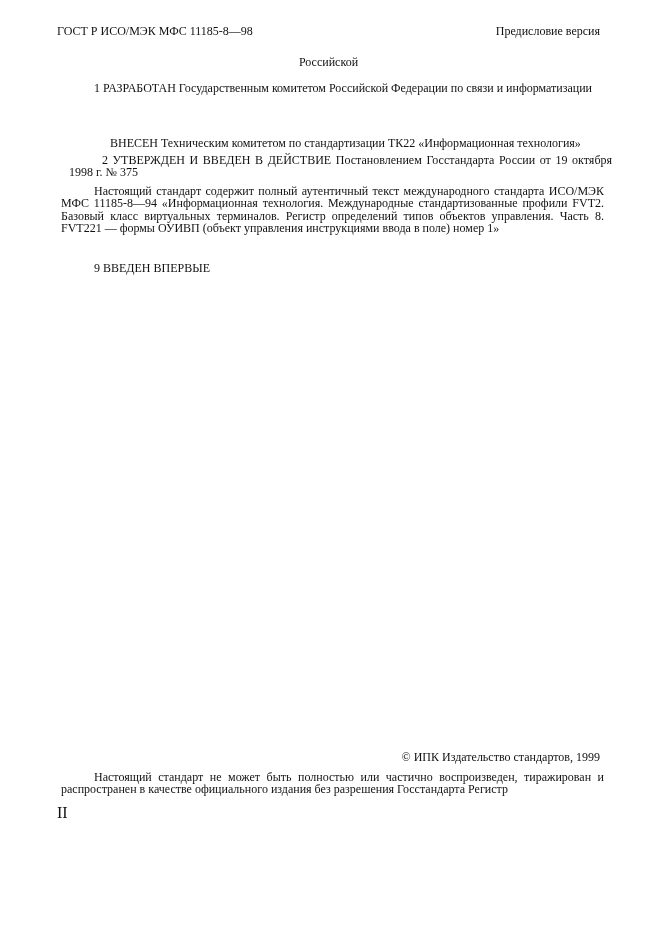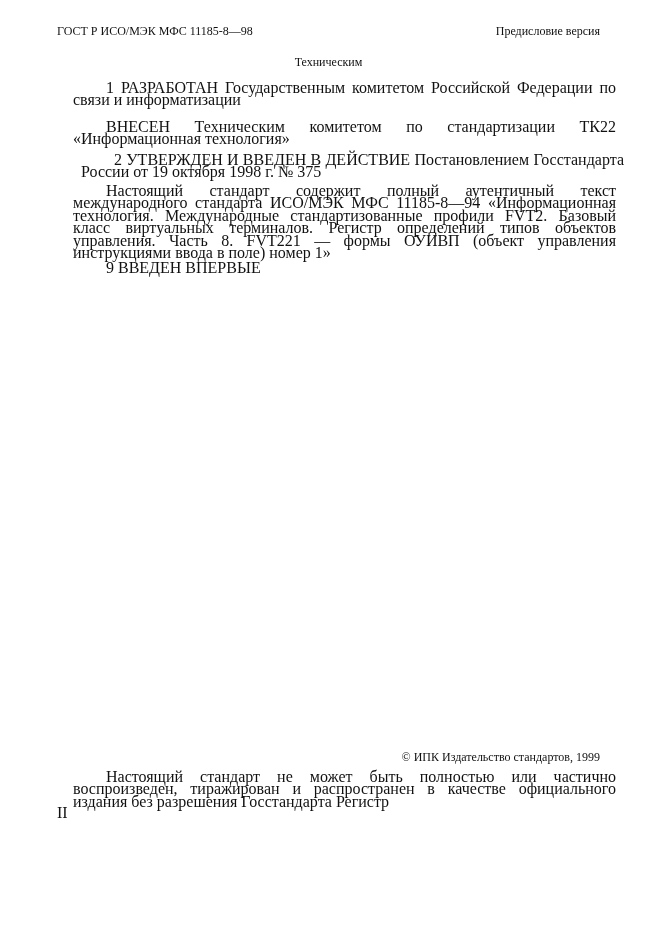--- a/index.html
+++ b/index.html
@@ -38,23 +38,23 @@
       position: absolute;
       top: 55px;
       left: 0;
       width: 543px;
       text-align: center;
       font-size: 12px;
       line-height: 14px;
     }
     .para {
       position: absolute;
-      left: 16px;
+      left: 4px;
       width: 543px;
-      font-size: 16px;
+      font-size: 12px;
       line-height: 12.4px;
       text-align: justify;
       text-align-last: left;
     }
     .indent { text-indent: 33px; }
     .copyright {
       position: absolute;
       top: 750px;
       right: 0;
       font-size: 12px;
@@ -72,25 +72,25 @@
 </head>
 <body>
 
 <div class="page">
 
   <div class="header">
     <span class="left">ГОСТ Р ИСО/МЭК МФС 11185-8—98</span>
     <span class="right">Предисловие версия</span>
   </div>
 
-  <div class="title">Техническим</div>
+  <div class="title">Российской</div>
 
   <p class="para indent" style="top:82px; margin:0;">1  РАЗРАБОТАН Государственным комитетом Российской Федерации по связи и информатизации</p>
 
-  <p class="para indent" style="top:121px; margin:0;">ВНЕСЕН Техническим комитетом по стандартизации ТК22 «Информационная технология»</p>
+  <p class="para indent" style="top:121px; margin:16px;">ВНЕСЕН Техническим комитетом по стандартизации ТК22 «Информационная технология»</p>
 
   <p class="para indent" style="top:146px; margin:8px;">2 УТВЕРЖДЕН И ВВЕДЕН В ДЕЙСТВИЕ Постановлением Госстандарта России от 19 октября 1998 г. № 375</p>
 
   <p class="para indent" style="top:185px; margin:0;">Настоящий стандарт содержит полный аутентичный текст международного стандарта ИСО/МЭК МФС 11185-8—94 «Информационная технология. Международные стандартизованные профили FVT2. Базовый класс виртуальных терминалов. Регистр определений типов объектов управления. Часть 8. FVT221 — формы ОУИВП (объект управления инструкциями ввода в поле) номер 1»</p>
 
   <p class="para indent" style="top:262px; margin:0;">9  ВВЕДЕН ВПЕРВЫЕ</p>
 
   <div class="copyright">© ИПК Издательство стандартов, 1999</div>
 
   <p class="para indent" style="top:771px; margin:0;">Настоящий стандарт не может быть полностью или частично воспроизведен, тиражирован и распространен в качестве официального издания без разрешения Госстандарта Регистр</p>

